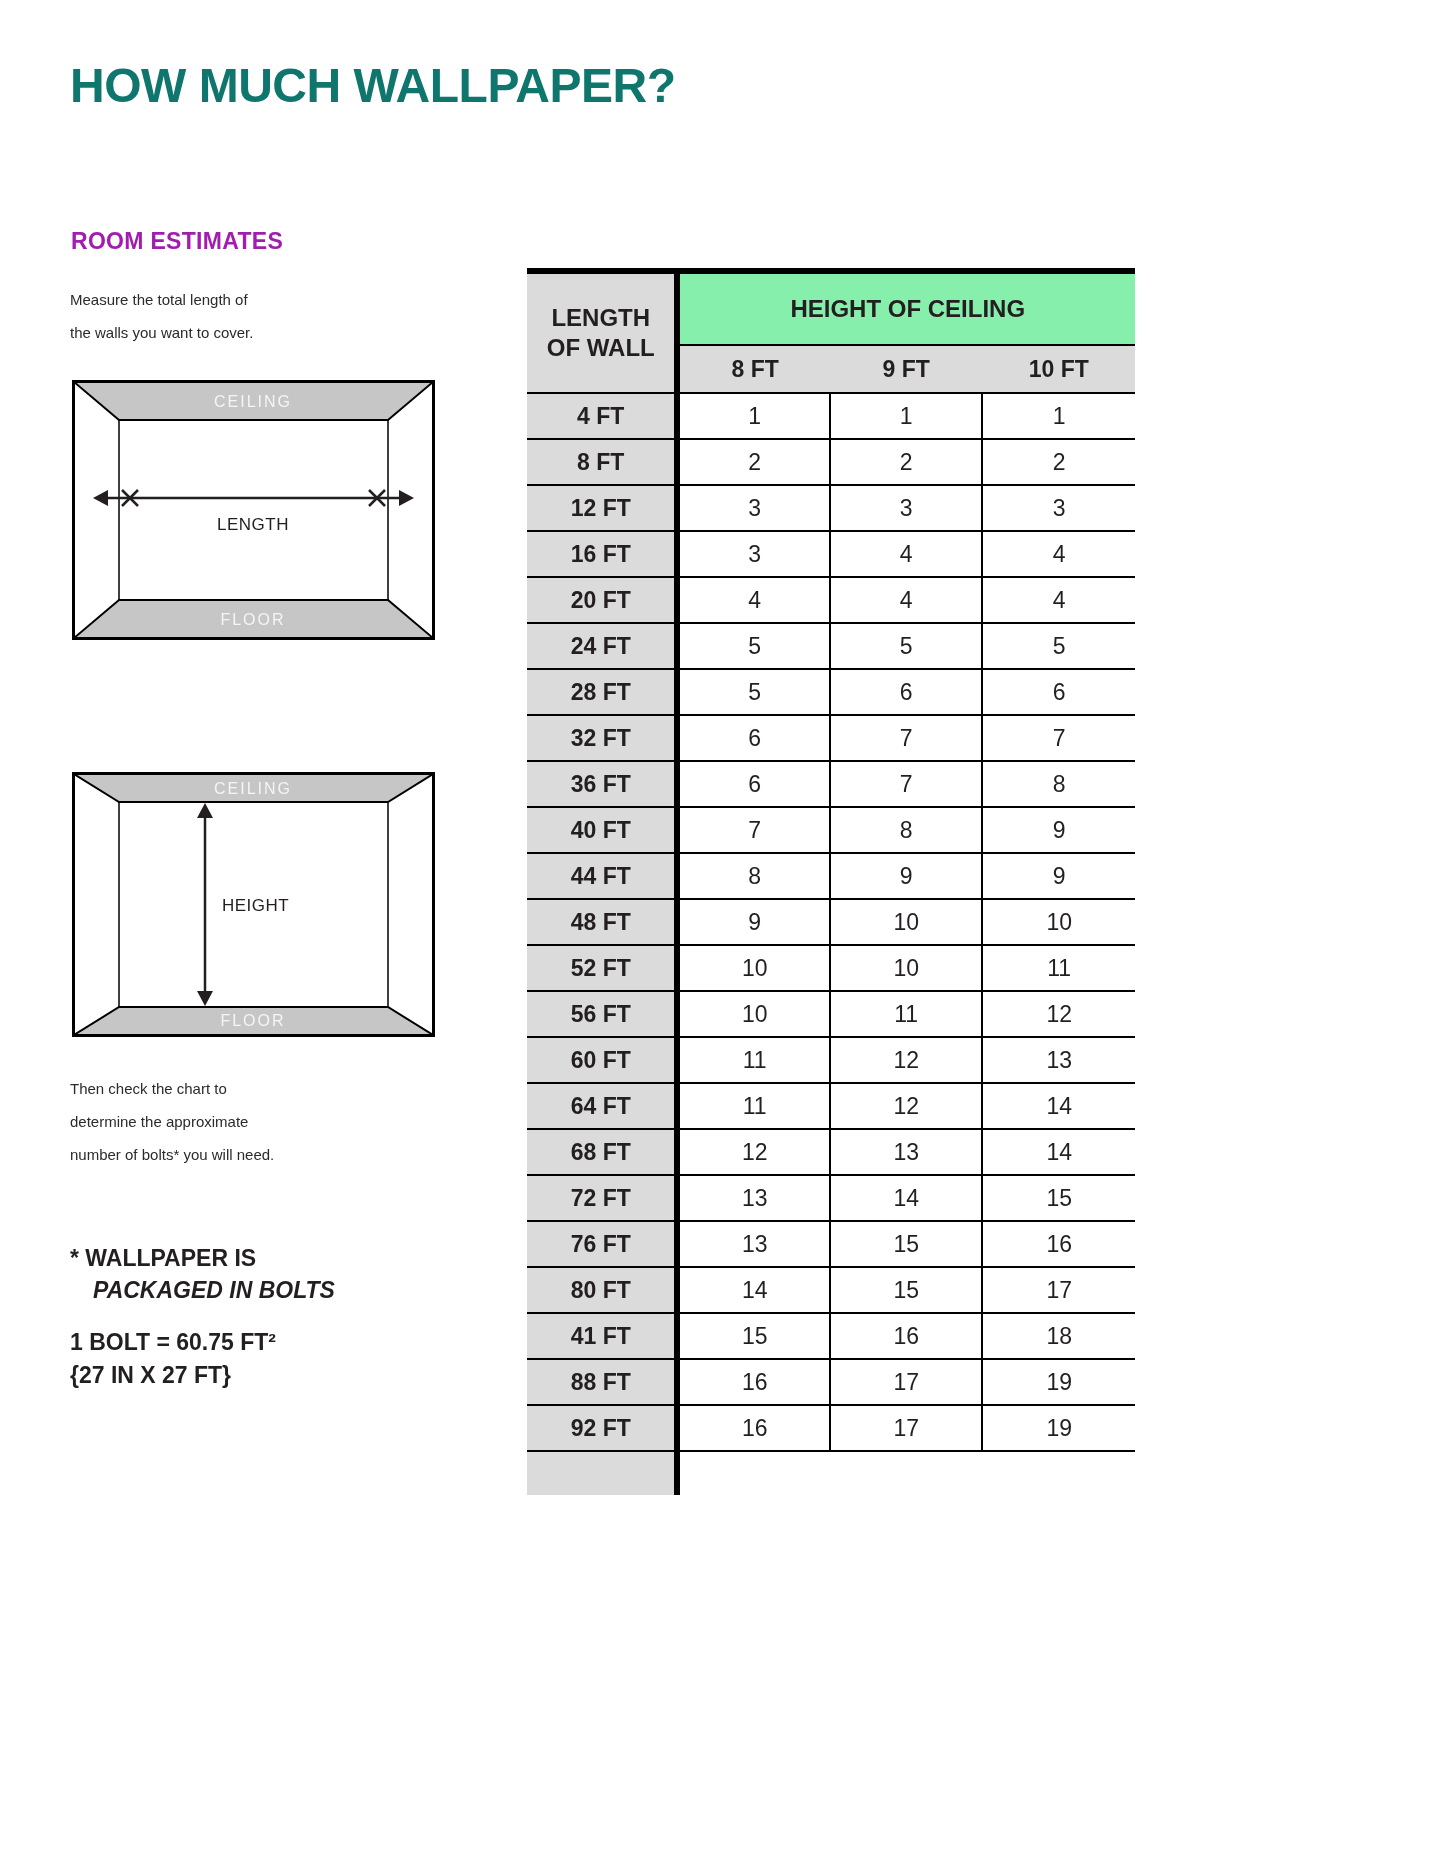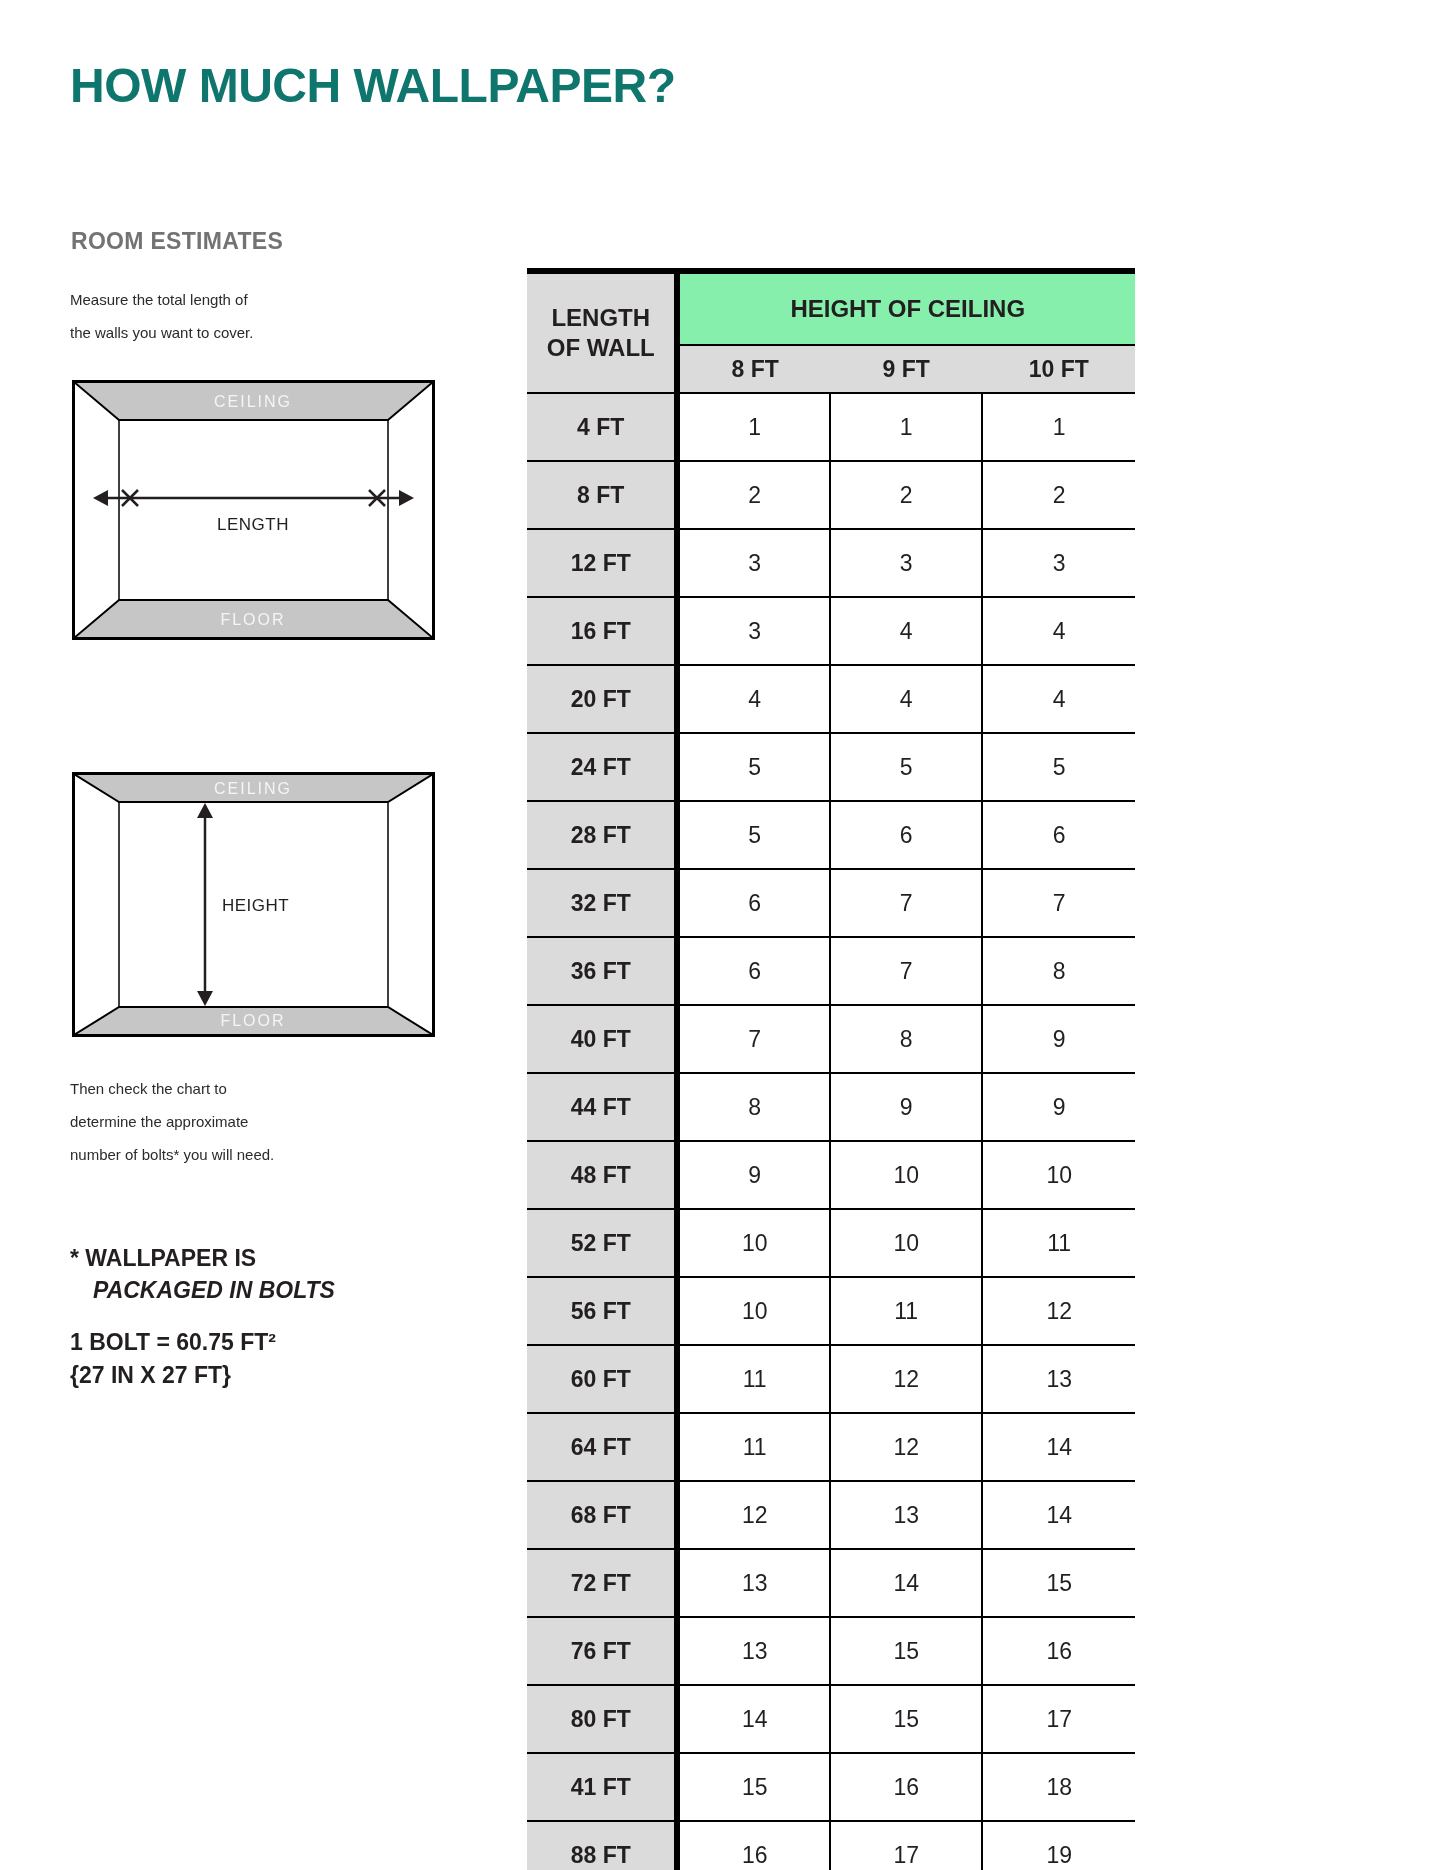--- a/index.html
+++ b/index.html
@@ -5,21 +5,21 @@
   * { margin:0; padding:0; box-sizing:border-box; }
   html,body { background:#ffffff; }
   .page {
     position:relative; width:1445px; height:1870px; background:#ffffff;
     font-family:"Liberation Sans","DejaVu Sans",sans-serif; color:#231f20; overflow:hidden;
   }
   .page-title {
     position:absolute; left:70px; top:58px;
     font-size:48px; font-weight:bold; color:#0f766e; letter-spacing:-0.5px;
   }
-  .section-heading { font-size:23px; font-weight:bold; color:#737373; letter-spacing:0.3px; }
+  .section-heading { font-size:23px; font-weight:bold; color:#a21caf; letter-spacing:0.3px; }
   .room-heading { position:absolute; left:71px; top:228px; }
   .table-heading { position:absolute; left:527px; top:228px; width:608px; text-align:center; }
 
   .step {
     position:absolute; left:70px; font-size:15px; line-height:33px;
     white-space:pre-line; color:#2b2b2b;
   }
   #step1 { top:283px; }
   #step2 { top:678px; }
   #step3 { top:1072px; }
@@ -53,21 +53,21 @@
     background:#dbdbdb; border-right:6px solid #000; font-weight:bold;
     font-size:24px; line-height:30px; white-space:pre-line;
   }
   th.col-group {
     background:#86efac; border-bottom:2px solid #000; font-weight:bold;
     font-size:24px; height:74px;
   }
   th.col-head { background:#dbdbdb; font-weight:bold; font-size:23px; height:48px; }
   td.len-cell {
     background:#dbdbdb; border-right:6px solid #000; border-top:2px solid #000;
-    font-weight:bold; font-size:23px; height:68px;
+    font-weight:bold; font-size:23px; height:46px;
   }
   td.val-cell { border:2px solid #000; border-bottom:none; font-size:23px; }
   .bolts-table tr td.val-cell:last-child { border-right:none; }
   td.stub-len { background:#dbdbdb; border-right:6px solid #000; border-top:2px solid #000; height:44px; }
   td.val-stub { border:none; border-top:2px solid #000; height:44px; }
 </style>
 </head>
 <body>
 
 <div class="page">

